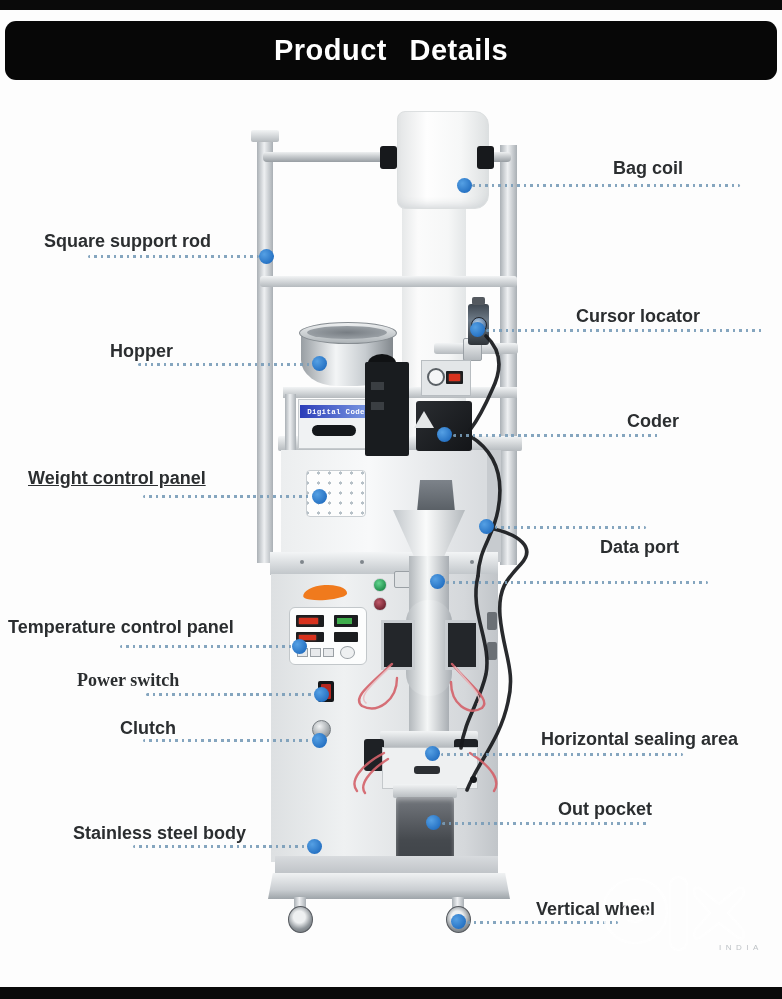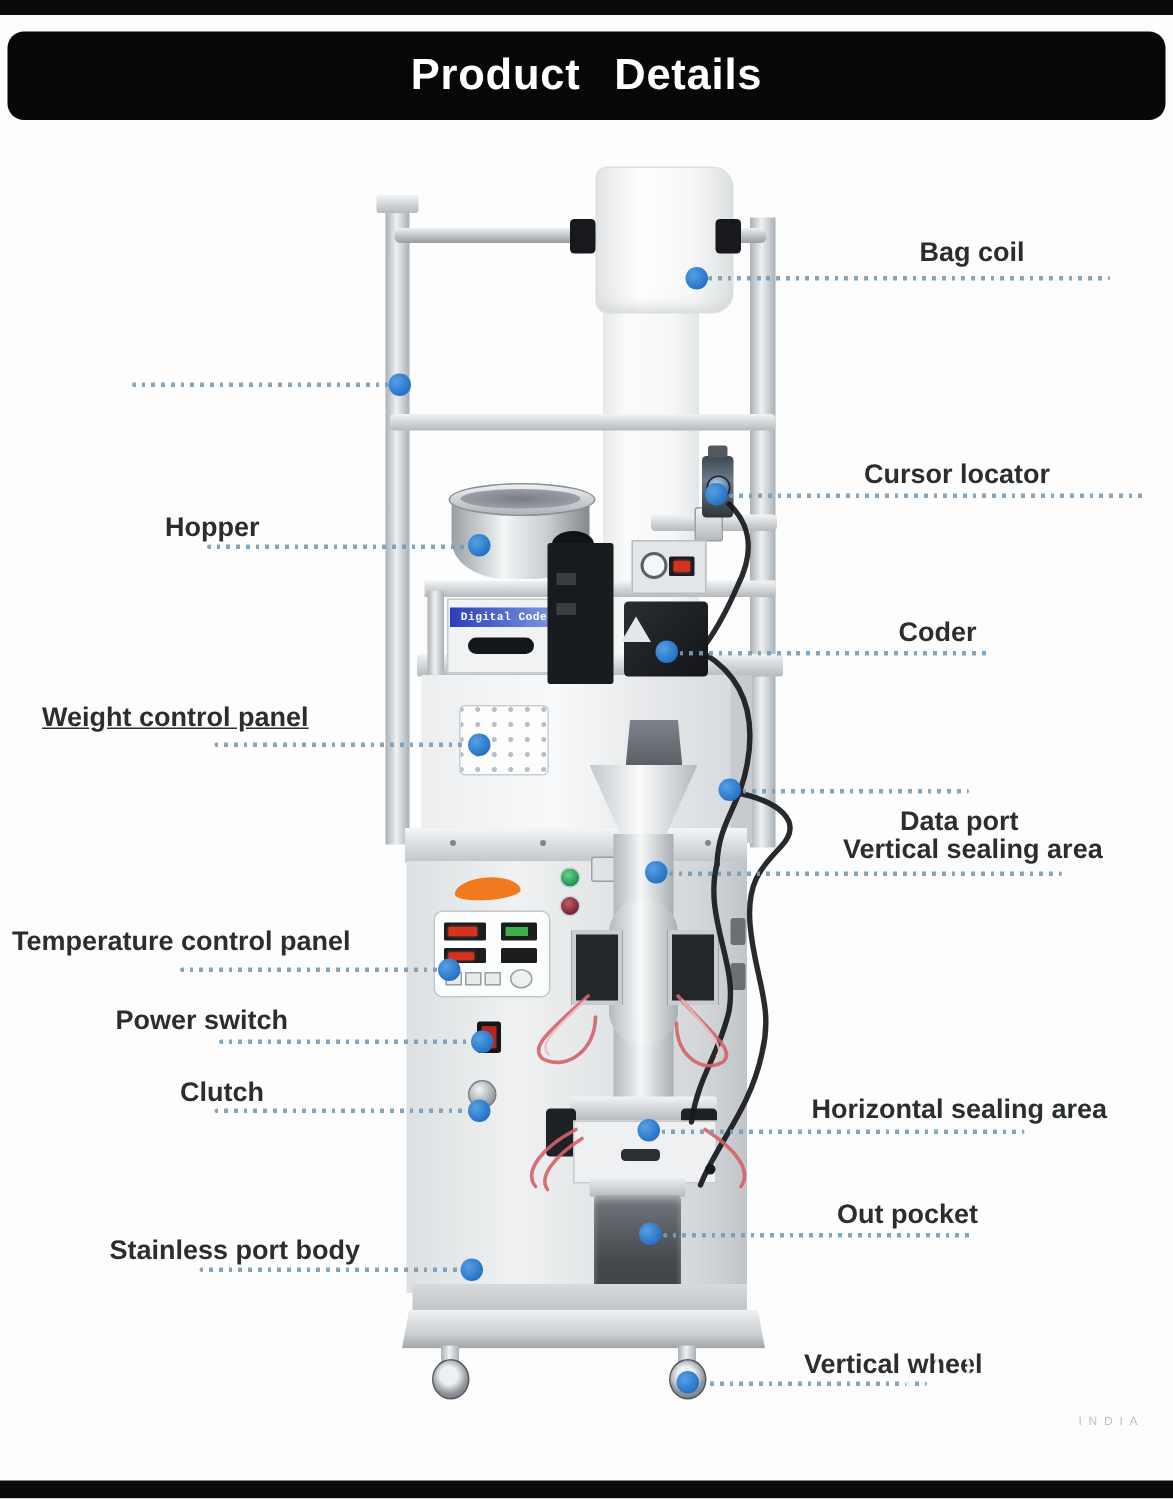--- a/index.html
+++ b/index.html
@@ -198,68 +198,68 @@
       <path d="M455 667 C 471 686, 484 698, 478 704"></path>
     </g>
   </svg>
 
   <div class="abs dot" style="left:457px;top:178px;"></div>
   <div class="abs lead" style="left:472px;top:184px;width:268px;"></div>
   <div class="abs lbl" style="left:613px;top:158px;">Bag coil</div>
 
   <div class="abs dot" style="left:259px;top:249px;"></div>
   <div class="abs lead" style="left:88px;top:255px;width:171px;"></div>
+  <div class="abs lbl" style="left:44px;top:231px;">Square support rod</div>
 
   <div class="abs dot" style="left:312px;top:356px;"></div>
   <div class="abs lead" style="left:138px;top:363px;width:174px;"></div>
   <div class="abs lbl" style="left:110px;top:341px;">Hopper</div>
 
   <div class="abs dot" style="left:470px;top:322px;"></div>
   <div class="abs lead" style="left:486px;top:329px;width:277px;"></div>
   <div class="abs lbl" style="left:576px;top:306px;">Cursor locator</div>
 
   <div class="abs dot" style="left:437px;top:427px;"></div>
   <div class="abs lead" style="left:453px;top:434px;width:207px;"></div>
-  <div class="abs lbl" style="left:599px;top:411px;text-align:right;">Coder</div>
+  <div class="abs lbl" style="left:627px;top:411px;text-align:right;">Coder</div>
 
   <div class="abs dot" style="left:312px;top:489px;"></div>
   <div class="abs lead" style="left:143px;top:495px;width:169px;"></div>
   <div class="abs lbl" style="left:28px;top:468px;text-decoration:underline;">Weight control panel</div>
 
   <div class="abs dot" style="left:479px;top:519px;"></div>
   <div class="abs lead" style="left:495px;top:526px;width:151px;"></div>
   <div class="abs lbl" style="left:600px;top:537px;">Data port</div>
 
   <div class="abs dot" style="left:430px;top:574px;"></div>
   <div class="abs lead" style="left:446px;top:581px;width:262px;"></div>
-  <div class="abs lbl" style="left:562px;top:556px;">Vertical sealing area</div>
 
   <div class="abs dot" style="left:292px;top:639px;"></div>
   <div class="abs lead" style="left:120px;top:645px;width:172px;"></div>
   <div class="abs lbl" style="left:8px;top:617px;">Temperature control panel</div>
 
   <div class="abs dot" style="left:314px;top:687px;"></div>
   <div class="abs lead" style="left:146px;top:693px;width:168px;"></div>
-  <div class="abs lbl" style="left:77px;top:670px;">Power switch</div>
+  <div class="abs lbl" style="left:77px;top:670px;font-family:Liberation Serif, serif;">Power switch</div>
 
   <div class="abs dot" style="left:312px;top:733px;"></div>
   <div class="abs lead" style="left:143px;top:739px;width:169px;"></div>
   <div class="abs lbl" style="left:120px;top:718px;">Clutch</div>
 
   <div class="abs dot" style="left:425px;top:746px;"></div>
   <div class="abs lead" style="left:441px;top:753px;width:242px;"></div>
   <div class="abs lbl" style="left:541px;top:729px;">Horizontal sealing area</div>
 
   <div class="abs dot" style="left:426px;top:815px;"></div>
   <div class="abs lead" style="left:442px;top:822px;width:206px;"></div>
   <div class="abs lbl" style="left:558px;top:799px;">Out pocket</div>
 
   <div class="abs dot" style="left:307px;top:839px;"></div>
   <div class="abs lead" style="left:133px;top:845px;width:174px;"></div>
-  <div class="abs lbl" style="left:73px;top:823px;">Stainless port body</div>
+  <div class="abs lbl" style="left:73px;top:823px;">Stainless steel body</div>
 
   <div class="abs dot" style="left:451px;top:914px;"></div>
   <div class="abs lead" style="left:467px;top:921px;width:151px;"></div>
   <div class="abs lbl" style="left:536px;top:899px;">Vertical wheel</div>
 
   <svg class="abs" width="190" height="110" viewBox="0 0 190 110" style="left:592px;top:866px;z-index:50;pointer-events:none;">
     <g stroke="#ffffff" stroke-width="2.2" fill="none" opacity="0.85">
       <circle cx="43" cy="45" r="32"></circle>
       <circle cx="43" cy="45" r="11"></circle>
       <rect x="78" y="11" width="17" height="73" rx="8.5"></rect>

